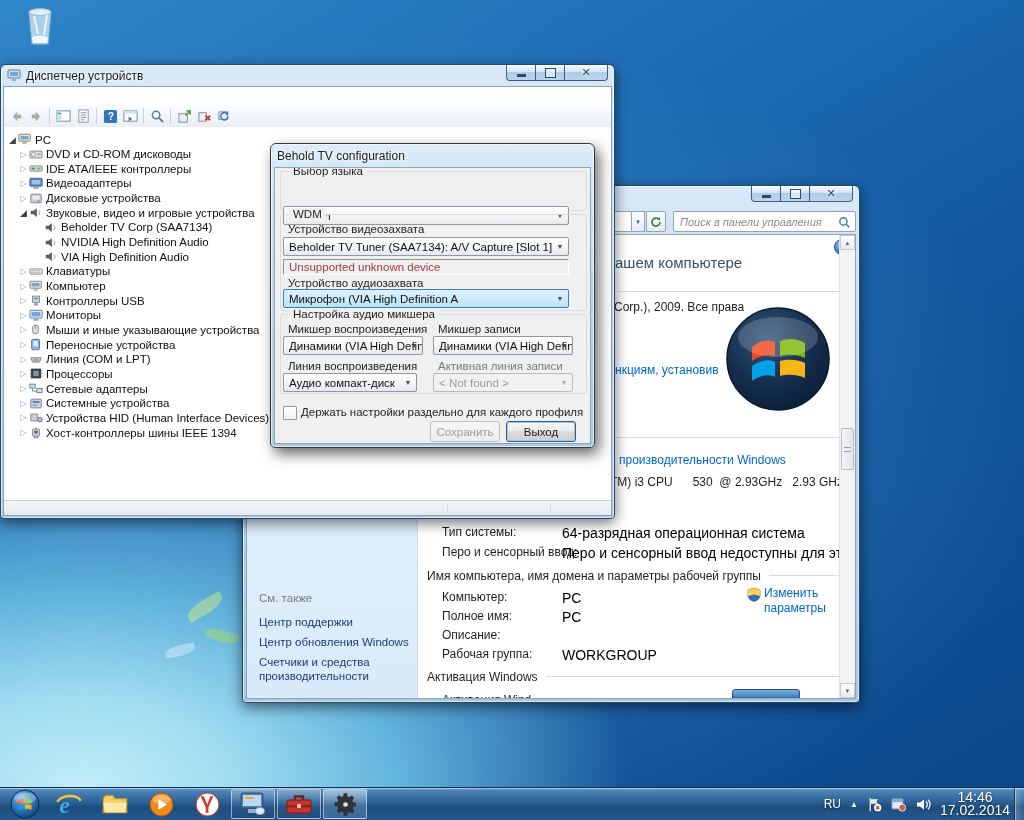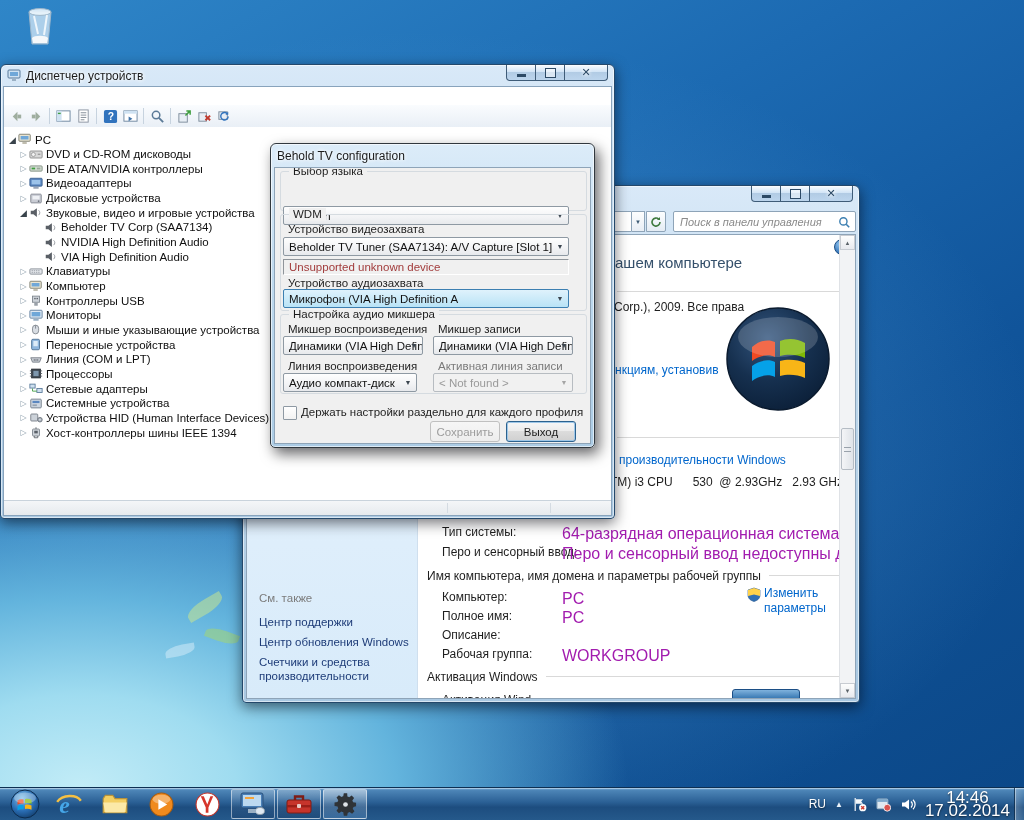--- a/index.html
+++ b/index.html
@@ -78,42 +78,42 @@
   .searchbox input::placeholder{color:#8a8a8a;font-style:italic;}
   .sys-client{position:absolute;left:3px;right:3px;top:48px;bottom:3px;background:#fff;border:1px solid #8ea4b8;overflow:hidden;}
   .sidebar{position:absolute;left:0;top:0;bottom:0;width:170px;background:linear-gradient(180deg,#eaf4fd,#d8ebfa);border-right:1px solid #cfdfee;}
   .sb-header{position:absolute;left:12px;font-size:11.5px;color:#7b7b7b;}
   .sb-link{position:absolute;left:12px;font-size:11.5px;color:#1e3c78;width:150px;line-height:14px;}
   .frag{position:absolute;font-size:12px;color:#1e1e1e;white-space:pre;}
   .frag.blue{color:#0066cc;}
   .frag.head{font-size:15px;color:#35506b;}
   .hr{position:absolute;height:1px;background:#d9d9d9;}
   .ilabel{position:absolute;font-size:12px;color:#1e1e1e;white-space:nowrap;}
-  .ivalue{position:absolute;font-size:16px;color:#a21caf;white-space:nowrap;}
+  .ivalue{position:absolute;font-size:14px;color:#000000;white-space:nowrap;}
   .sechead{position:absolute;font-size:12px;color:#1e1e1e;background:#fff;padding-right:8px;white-space:nowrap;z-index:2;}
   .helpbtn{position:absolute;width:16px;height:16px;border-radius:50%;background:radial-gradient(circle at 35% 30%,#8fc3ef,#2f6fb3 70%,#1c4f86);
     color:#fff;font-size:11px;font-weight:bold;display:flex;align-items:center;justify-content:center;border:1px solid #1c4f86;box-sizing:border-box;}
   .scroll{position:absolute;right:0;top:0;bottom:0;width:15px;background:#f2f3f5;border-left:1px solid #dfe2e6;}
   .sarrow{position:absolute;left:0;right:0;height:15px;background:linear-gradient(#fdfdfd,#e8eaee);border:1px solid #c8ccd2;box-sizing:border-box;
     display:flex;align-items:center;justify-content:center;font-size:6px;color:#5a6268;}
   .sthumb{position:absolute;left:1px;right:1px;height:40px;border:1px solid #b5bcc4;border-radius:2px;background:linear-gradient(90deg,#f4f5f7,#dfe3e8);display:flex;align-items:center;justify-content:center;}
   .grip{width:7px;border-top:1px solid #9aa2ab;border-bottom:1px solid #9aa2ab;height:3px;}
   .chlink{position:absolute;font-size:12px;color:#0066cc;}
   .partialbtn{position:absolute;width:66px;height:16px;border-radius:3px;border:1px solid #1c4f86;background:linear-gradient(#7fb2dd,#3a7ab4 50%,#2a5f94);}
   
   .taskbar{position:absolute;left:0;right:0;bottom:0;height:32px;z-index:50;
     background:linear-gradient(#7fb0d9 0%, #4c84b6 8%, #2a5f94 45%, #1d4d7f 60%, #25598b 100%);
     border-top:1px solid #0d2f52;box-shadow:inset 0 1px 0 rgba(255,255,255,.35);display:flex;align-items:center;}
   .tkbtn{height:30px;width:44px;display:flex;align-items:center;justify-content:center;margin:0 1px;border-radius:2px;box-sizing:border-box;}
   .tkbtn.open{border:1px solid rgba(255,255,255,.5);background:linear-gradient(rgba(255,255,255,.28),rgba(255,255,255,.08) 50%,rgba(0,0,30,.12));}
   .tkbtn.active{background:linear-gradient(rgba(255,255,255,.5),rgba(255,255,255,.2) 50%,rgba(120,170,220,.25));}
   .tray{position:absolute;right:14px;top:0;bottom:0;display:flex;align-items:center;gap:9px;color:#fff;}
   .tray .lang{font-size:12px;text-shadow:0 1px 2px rgba(0,0,0,.6);}
   .tray .chev{font-size:8px;color:#eaf2fa;}
-  .clock{font-size:17px;line-height:13px;text-align:center;text-shadow:0 1px 2px rgba(0,0,0,.6);}
+  .clock{font-size:14px;line-height:13px;text-align:center;text-shadow:0 1px 2px rgba(0,0,0,.6);}
   .peek{position:absolute;right:0;top:0;bottom:0;width:9px;background:linear-gradient(90deg,rgba(255,255,255,.25),rgba(255,255,255,.08));border-left:1px solid rgba(10,40,70,.8);box-shadow:inset 1px 0 0 rgba(255,255,255,.4);}
   
   .dicon{position:absolute;left:8px;top:6px;width:64px;text-align:center;}
   .dicon .dlabel{font-size:11.5px;color:#fff;text-shadow:0 1px 3px rgba(0,0,0,.9);display:block;margin-top:15px;}
   .logo-dot{position:absolute;font-size:8px;color:#fff;}
 </style>
 </head>
 <body>
 
 <div class="desktop">
@@ -366,21 +366,21 @@
           </div>
           <div class="trow" style="top: 34.3px; padding-left: 14px;">
             <span class="exp">▷</span>
             <span class="ticon">
               <svg viewBox="0 0 16 14">
                 <rect x="1" y="4" width="14" height="6" rx="1" fill="#d2dcd2" stroke="#7d8a7d"></rect>
                 <rect x="3" y="6" width="4" height="2" fill="#3f9e3f"></rect>
                 <rect x="9" y="6" width="4" height="2" fill="#9aa89a"></rect>
               </svg>
             </span>
-            <span>IDE ATA/NVIDIA контроллеры</span>
+            <span>IDE ATA/IEEE контроллеры</span>
           </div>
           <div class="trow" style="top: 48.95px; padding-left: 14px;">
             <span class="exp">▷</span>
             <span class="ticon">
               <svg viewBox="0 0 16 14">
                 <rect x="1" y="1" width="14" height="9" rx="1" fill="#5b87c0" stroke="#3a5f8f"></rect>
                 <rect x="3" y="3" width="10" height="5" fill="#9cc3ea"></rect>
                 <rect x="5" y="11" width="6" height="2" fill="#9aa4b5"></rect>
               </svg>
             </span>

